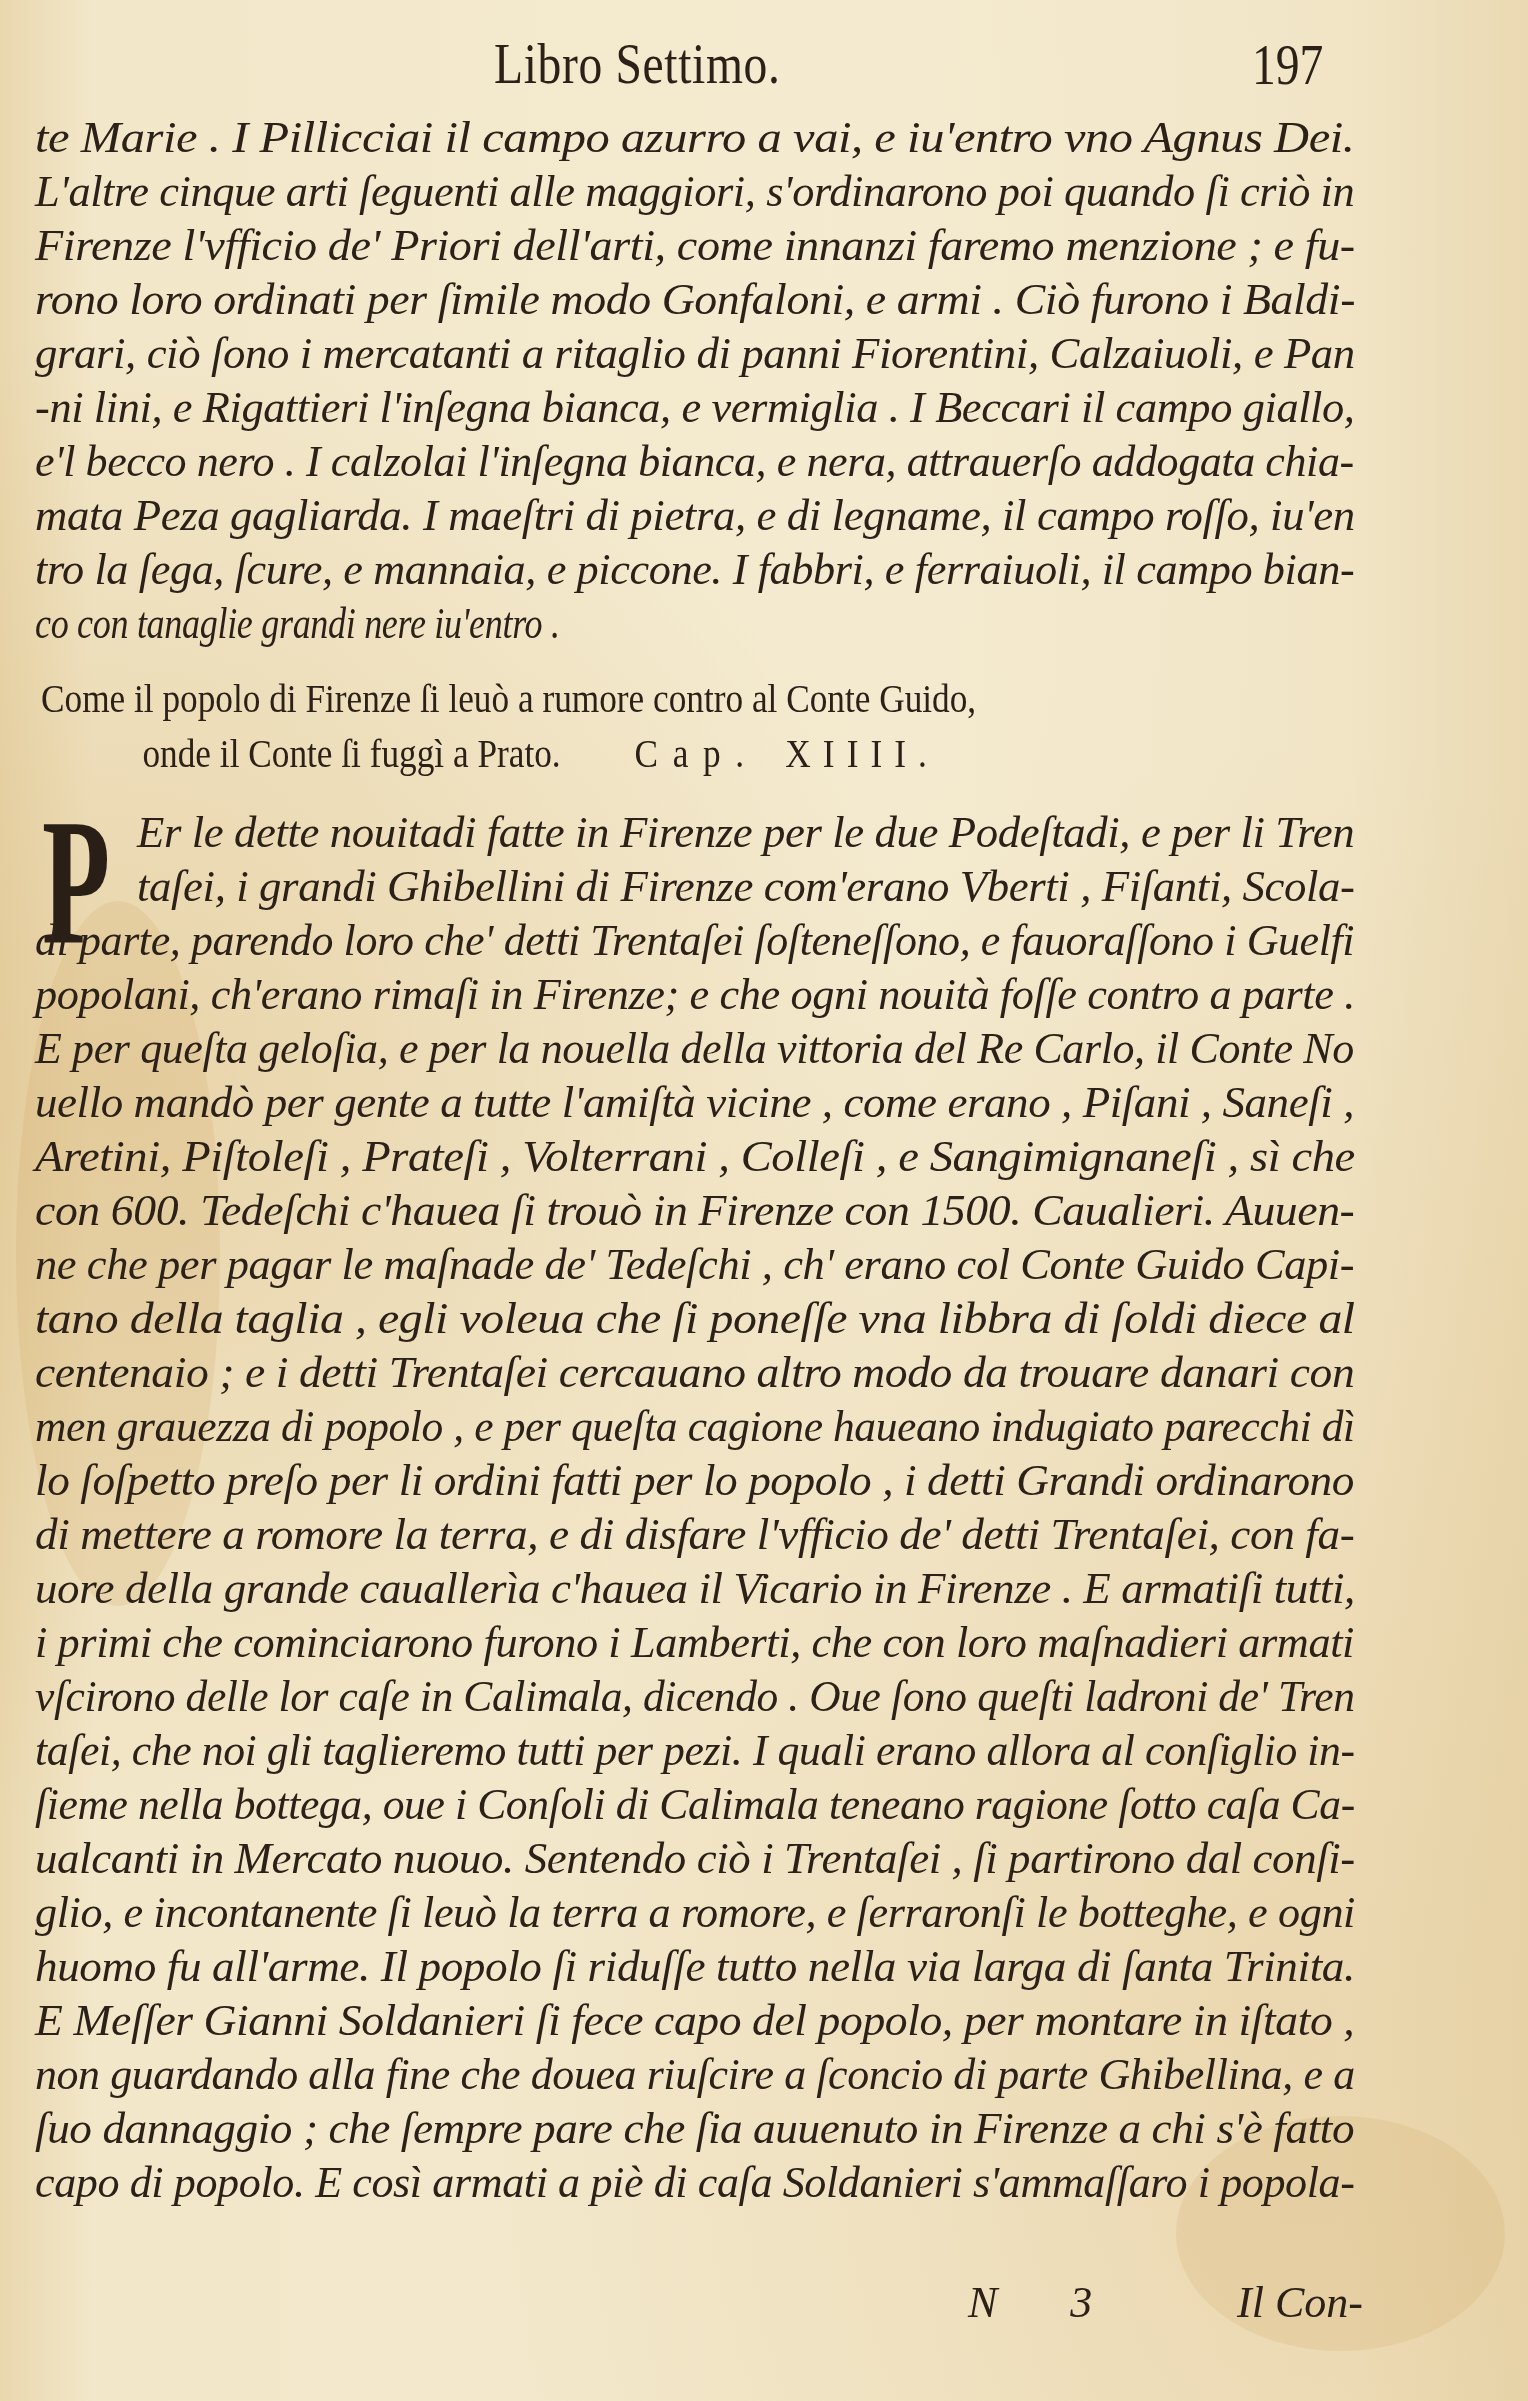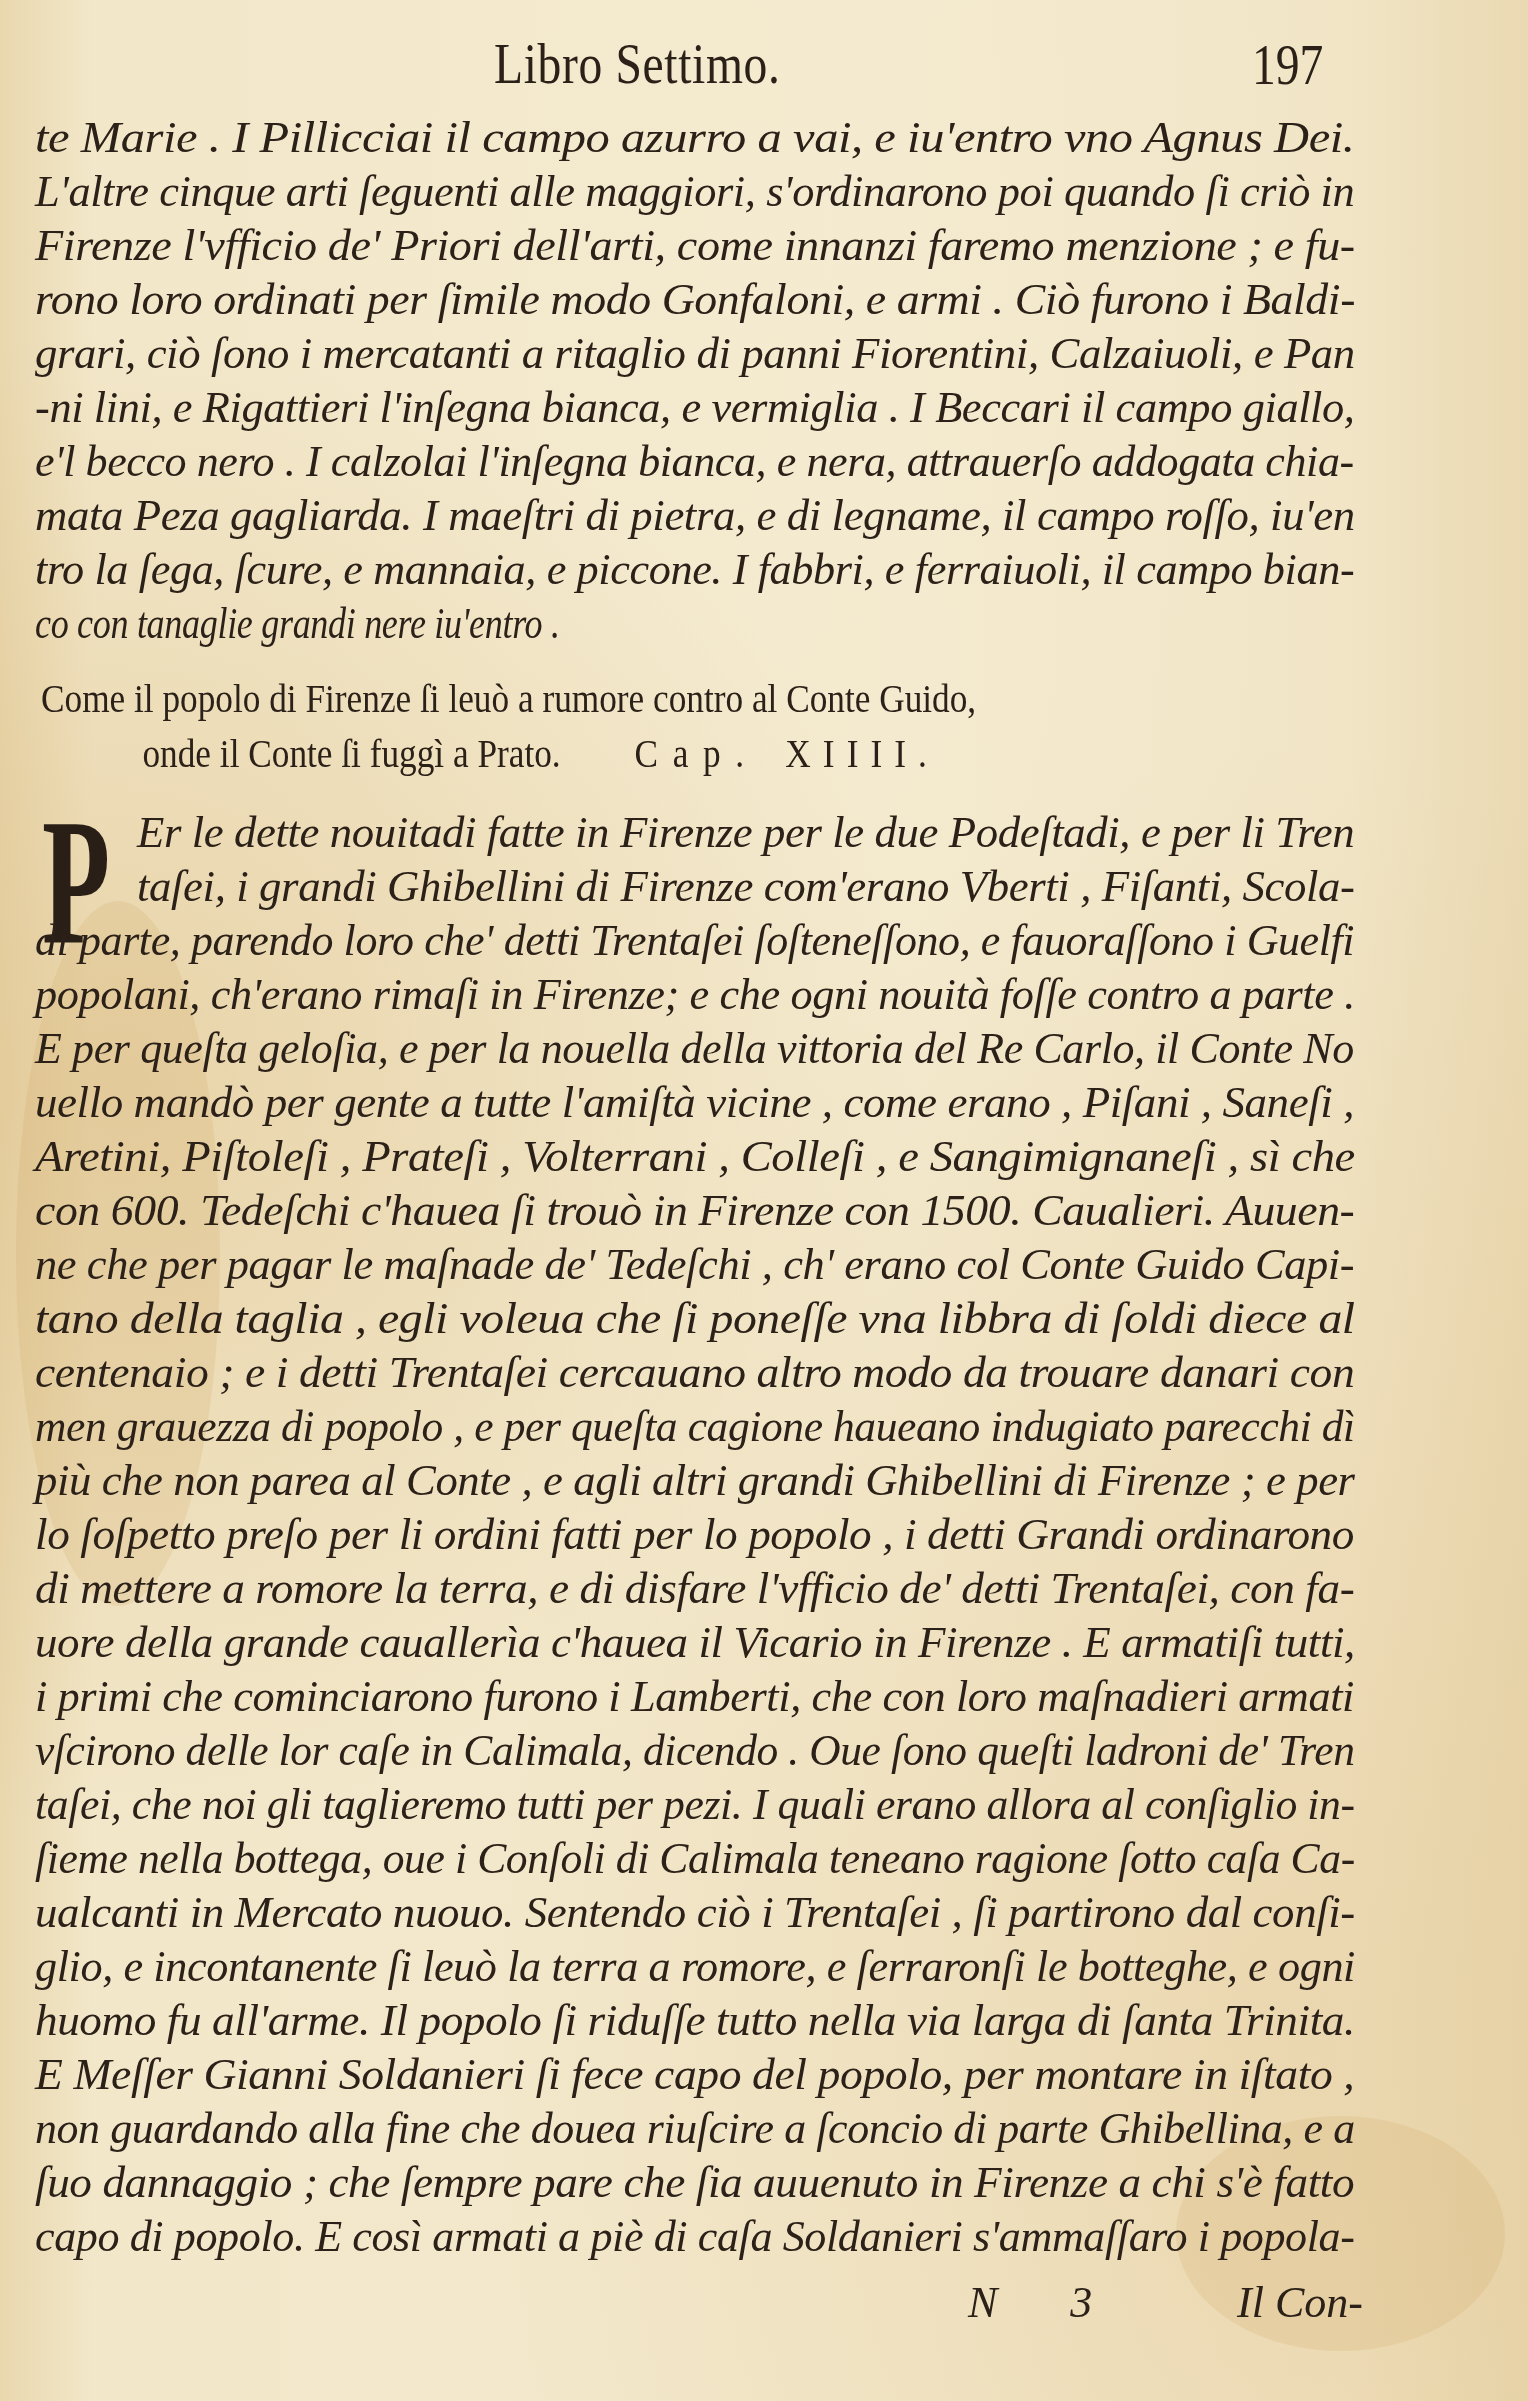--- a/index.html
+++ b/index.html
@@ -145,21 +145,20 @@
     <span class="line"><span style="transform: scaleX(0.999);">di parte, parendo loro che' detti Trentaſei ſoſteneſſono, e fauoraſſono i Guelfi</span></span>
     <span class="line"><span style="transform: scaleX(1.007);">popolani, ch'erano rimaſi in Firenze; e che ogni nouità foſſe contro a parte .</span></span>
     <span class="line"><span style="transform: scaleX(1);">E per queſta geloſia, e per la nouella della vittoria del Re Carlo, il Conte No</span></span>
     <span class="line"><span style="transform: scaleX(1.021);">uello mandò per gente a tutte l'amiſtà vicine , come erano , Piſani , Saneſi ,</span></span>
     <span class="line"><span style="transform: scaleX(1.059);">Aretini, Piſtoleſi , Prateſi , Volterrani , Colleſi , e Sangimignaneſi , sì che</span></span>
     <span class="line"><span style="transform: scaleX(1.039);">con 600. Tedeſchi c'hauea ſi trouò in Firenze con 1500. Caualieri. Auuen-</span></span>
     <span class="line"><span style="transform: scaleX(1.01);">ne che per pagar le maſnade de' Tedeſchi , ch' erano col Conte Guido Capi-</span></span>
     <span class="line"><span style="transform: scaleX(1.086);">tano della taglia , egli voleua che ſi poneſſe vna libbra di ſoldi diece al</span></span>
     <span class="line"><span style="transform: scaleX(1.035);">centenaio ; e i detti Trentaſei cercauano altro modo da trouare danari con</span></span>
     <span class="line"><span style="transform: scaleX(0.988);">men grauezza di popolo , e per queſta cagione haueano indugiato parecchi dì</span></span>
-    <span class="line"><span style="transform: scaleX(1.016);">più che non parea al Conte , e agli altri grandi Ghibellini di Firenze ; e per</span></span>
     <span class="line"><span style="transform: scaleX(1.028);">lo ſoſpetto preſo per li ordini fatti per lo popolo , i detti Grandi ordinarono</span></span>
     <span class="line"><span style="transform: scaleX(1.028);">di mettere a romore la terra, e di disfare l'vfficio de' detti Trentaſei, con fa-</span></span>
     <span class="line"><span style="transform: scaleX(1.022);">uore della grande cauallerìa c'hauea il Vicario in Firenze . E armatiſi tutti,</span></span>
     <span class="line"><span style="transform: scaleX(1.007);">i primi che cominciarono furono i Lamberti, che con loro maſnadieri armati</span></span>
     <span class="line"><span style="transform: scaleX(0.988);">vſcirono delle lor caſe in Calimala, dicendo . Oue ſono queſti ladroni de' Tren</span></span>
     <span class="line"><span style="transform: scaleX(0.993);">taſei, che noi gli taglieremo tutti per pezi. I quali erano allora al conſiglio in-</span></span>
     <span class="line"><span style="transform: scaleX(0.991);">ſieme nella bottega, oue i Conſoli di Calimala teneano ragione ſotto caſa Ca-</span></span>
     <span class="line"><span style="transform: scaleX(1.02);">ualcanti in Mercato nuouo. Sentendo ciò i Trentaſei , ſi partirono dal conſi-</span></span>
     <span class="line"><span style="transform: scaleX(1.005);">glio, e incontanente ſi leuò la terra a romore, e ſerraronſi le botteghe, e ogni</span></span>
     <span class="line"><span style="transform: scaleX(1.027);">huomo fu all'arme. Il popolo ſi riduſſe tutto nella via larga di ſanta Trinita.</span></span>

